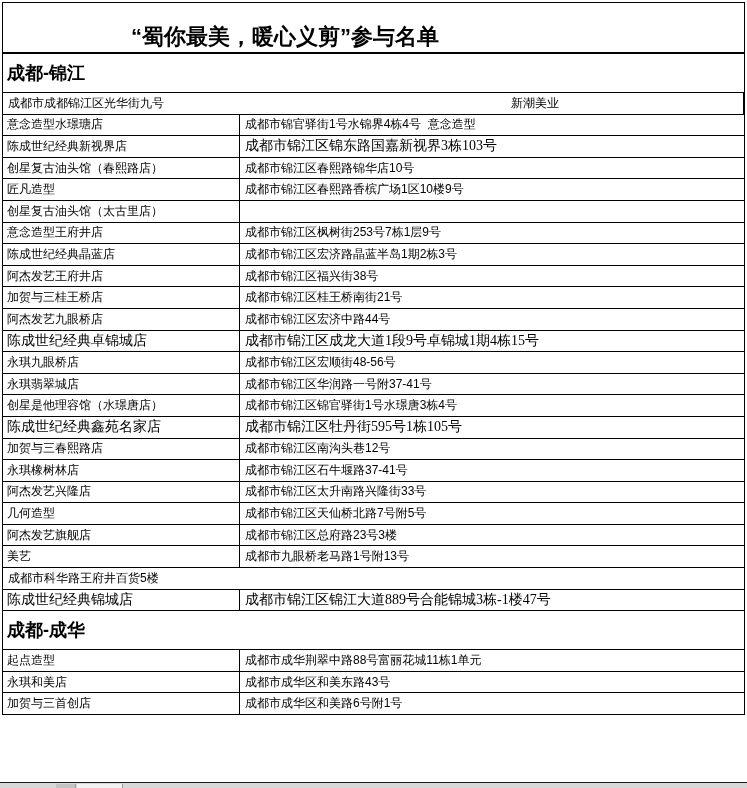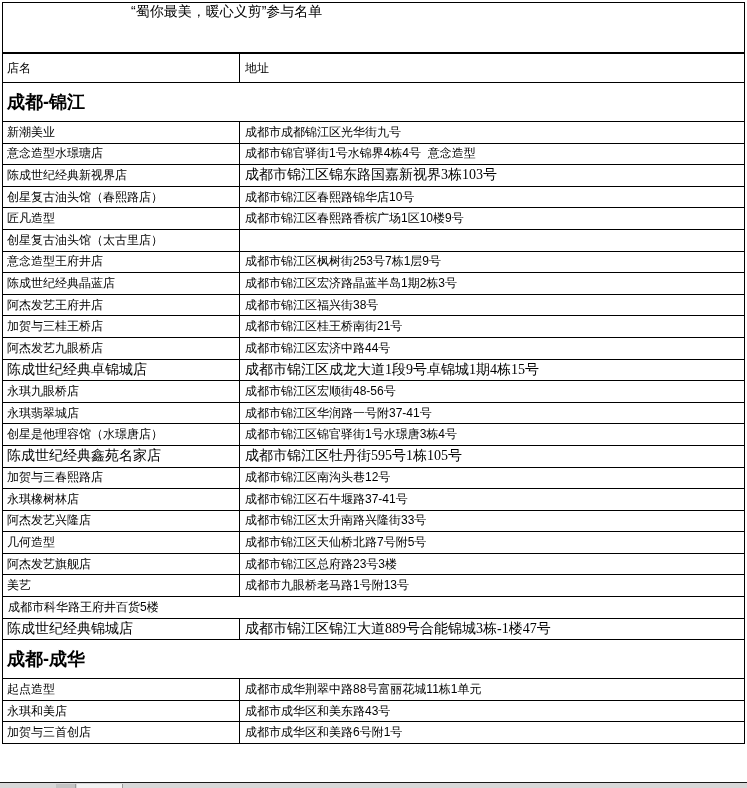--- a/index.html
+++ b/index.html
@@ -25,24 +25,24 @@
     border-left: 1px solid #000;
     border-right: 1px solid #000;
     border-top: 1px solid #000;
     background: #fff;
   }
 
   .title-row {
     height: 51px;
     border-bottom: 2px solid #000;
     display: flex;
-    align-items: flex-start;
+    align-items: flex-end;
     padding-left: 128px;
-    font-size: 14px;
-    font-weight: normal;
+    font-size: 22px;
+    font-weight: bold;
     white-space: pre;
   }
 
   .header-row {
     height: 29px;
     border-bottom: 1px solid #000;
     display: flex;
     align-items: center;
     font-size: 12px;
   }
@@ -126,32 +126,28 @@
     border-right: 1px solid #9a9a9a;
   }
 </style>
 </head>
 <body>
 
 <div class="table">
   <div class="title-row">
     <span>“蜀你最美，暖心义剪”参与名单</span>
   </div>
-  <div class="header-row">
-    <div class="h-name">店名</div>
-    <div class="h-addr">地址</div>
-  </div>
   <div>
   <div class="section-row">
     <span>成都-锦江</span>
   </div>
 
   <div class="data-row">
+    <div class="cell addr">成都市成都锦江区光华街九号</div>
     <div class="cell name">新潮美业</div>
-    <div class="cell addr">成都市成都锦江区光华街九号</div>
   </div>
 
   <div class="data-row">
     <div class="cell name">意念造型水璟瑭店</div>
     <div class="cell addr">成都市锦官驿街1号水锦界4栋4号  意念造型</div>
   </div>
 
   <div class="data-row">
     <div class="cell name">陈成世纪经典新视界店</div>
     <div class="cell addr serif">成都市锦江区锦东路国嘉新视界3栋103号</div>

